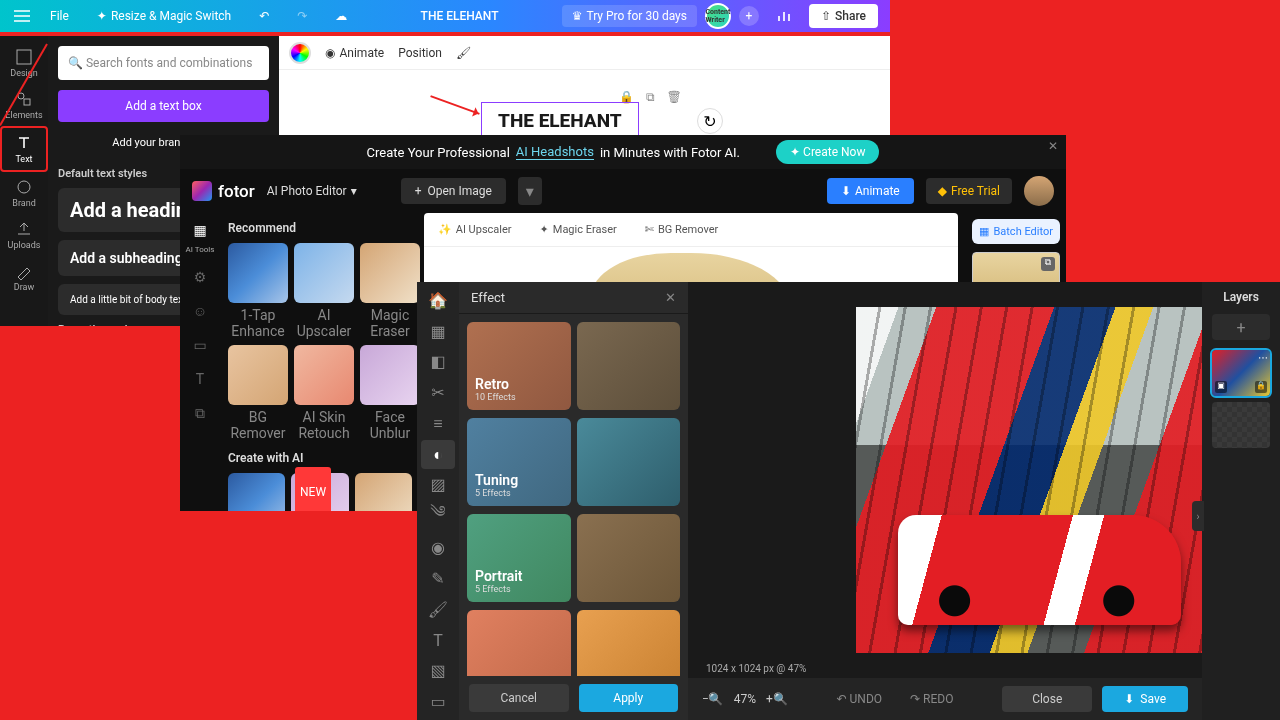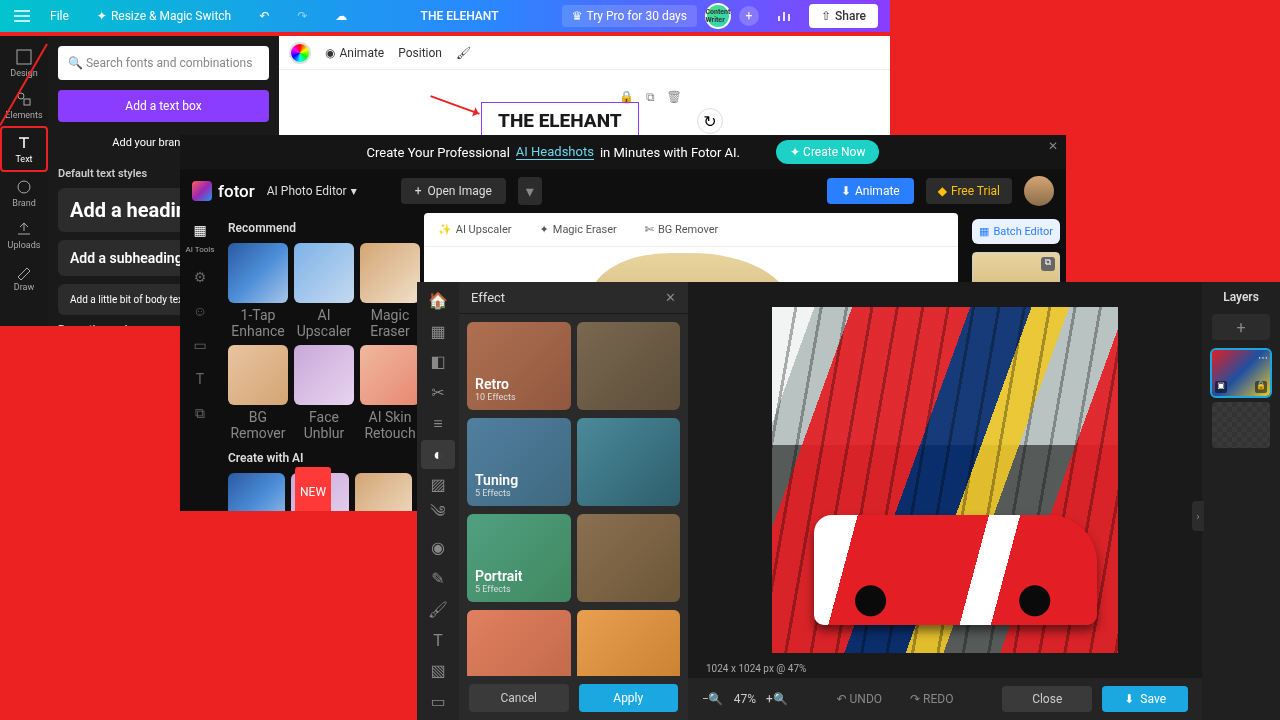--- a/index.html
+++ b/index.html
@@ -105,21 +105,21 @@
 .eff-card.im3 { background: linear-gradient(135deg,#8a7050,#6c5638); }
 .eff-card.im4 { background: linear-gradient(135deg,#e8a050,#c88030); }
 .eff-title { color: #fff; font-size: 14px; font-weight: 600; }
 .eff-sub { color: #ddd; font-size: 9px; }
 .px-eff-foot { height: 44px; display: flex; align-items: center; gap: 10px; padding: 0 10px; }
 .px-btn { flex: 1; height: 28px; border-radius: 4px; display: flex; align-items: center; justify-content: center; font-size: 12px; cursor: pointer; }
 .px-btn.cancel { background: #3a3a3a; color: #ccc; }
 .px-btn.apply { background: #1ba8e0; color: #fff; }
 
 .px-center { flex: 1; display: flex; flex-direction: column; background: #1a1a1a; }
-.px-canvas { flex: 1; display: flex; align-items: center; justify-content: center; position: relative; text-decoration: underline; }
+.px-canvas { flex: 1; display: flex; align-items: center; justify-content: flex-end; position: relative; text-decoration: underline; }
 .race-img { width: 346px; height: 346px; background:
   linear-gradient(110deg, rgba(255,255,255,.82) 0 9%, transparent 9% 17%, rgba(227,30,36,.92) 17% 42%, rgba(0,40,110,.88) 42% 55%, rgba(240,200,40,.9) 55% 63%, transparent 63% 75%, rgba(227,30,36,.92) 75% 100%),
   linear-gradient(180deg, #b9c3c1 0 40%, #565a58 40% 100%);
   position: relative; overflow: hidden;
 }
 .race-img::before { content:''; position:absolute; inset:0;
   background: repeating-linear-gradient(100deg, rgba(0,0,0,0) 0 22px, rgba(0,0,0,.30) 22px 25px);
   mix-blend-mode: multiply;
 }
 .race-img::after { content:''; position:absolute; left:12%; right:6%; top:60%; height:32%;
@@ -317,26 +317,26 @@
             <div class="thumb-lbl">Magic Eraser</div>
           </div>
       </div>
       <div style="height:6px"></div>
       <div class="thumbs">
         <div style="width:60px">
             <div class="thumb thumb4"></div>
             <div class="thumb-lbl">BG Remover</div>
           </div>
         <div style="width:60px">
+            <div class="thumb thumb6"></div>
+            <div class="thumb-lbl">AI Skin Retouch</div>
+          </div>
+        <div style="width:60px">
             <div class="thumb thumb5"></div>
             <div class="thumb-lbl">Face Unblur</div>
-          </div>
-        <div style="width:60px">
-            <div class="thumb thumb6"></div>
-            <div class="thumb-lbl">AI Skin Retouch</div>
           </div>
       </div>
       <div class="sp-title" style="margin-top:10px">Create with AI</div>
       <div class="thumbs" style="position:relative">
         <div class="thumb thumb1" style="width:60px"></div>
         <div class="new-badge" style="top:-6px;left:38px">NEW</div>
         <div class="thumb thumb5" style="width:60px"></div>
         <div class="thumb thumb3" style="width:60px"></div>
       </div>
     </div>

